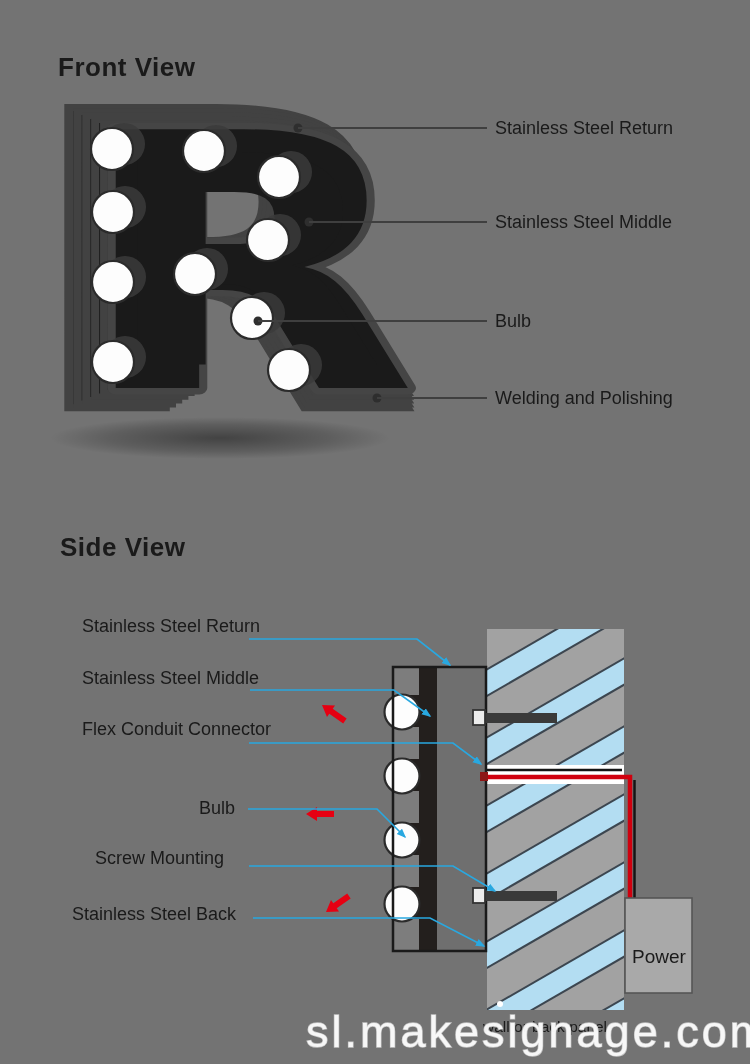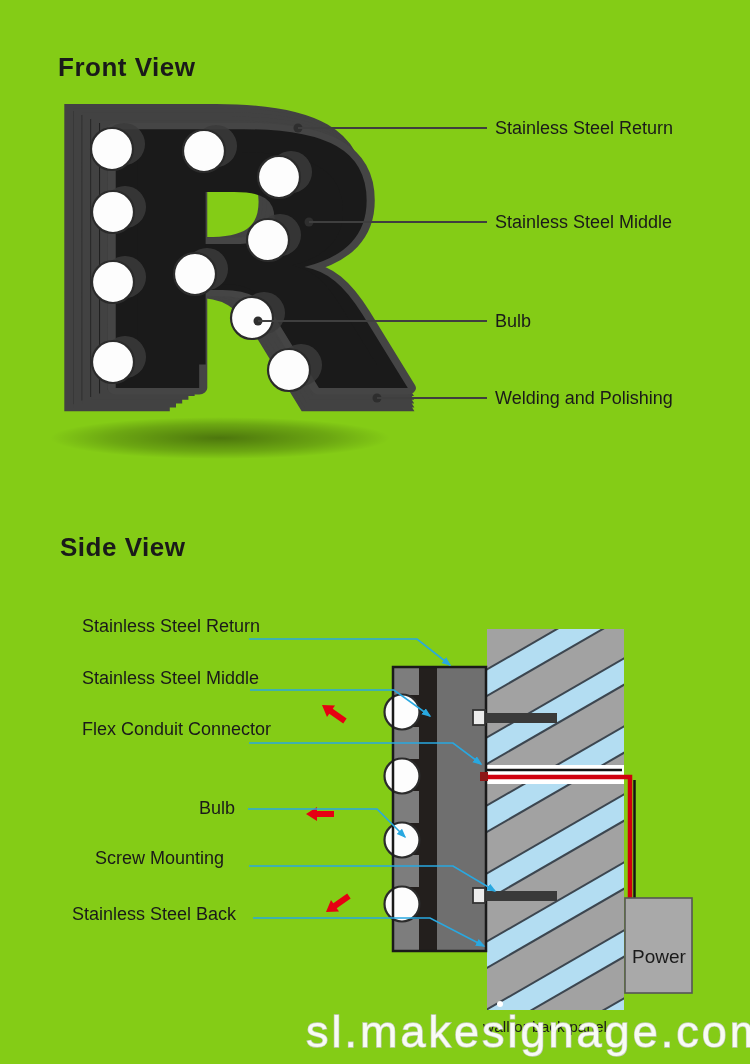--- a/index.html
+++ b/index.html
@@ -1,16 +1,16 @@
 <!DOCTYPE html>
 <html><head>
 <meta charset="utf-8">
 <style>
   html,body{margin:0;padding:0;background:#ffffff;}
-  .page{position:relative;width:750px;height:1064px;background:#84cc16;overflow:hidden;}
+  .page{position:relative;width:750px;height:1064px;background:#737373;overflow:hidden;}
   svg text{font-family:"Liberation Sans",sans-serif;fill:#1a1a1a;}
   .title-text{font-size:26px;font-weight:600;letter-spacing:.5px;}
   .label-text{font-size:18px;}
   .glyph-r{font-family:"DejaVu Sans",sans-serif;font-weight:bold;font-size:355px;}
   .ext{fill:#424242;stroke:#424242;stroke-width:6;}
   .leader-front{stroke:#3f3f3f;stroke-width:2;fill:none;}
   .dot{fill:#2e2e2e;}
   .bulb{fill:#fdfdfd;stroke:#2b2b2b;stroke-width:2.2;}
   .bulb-shadow{fill:#3b3b3b;opacity:.85;}
   .blue-line{fill:none;stroke-width:1.6;}

